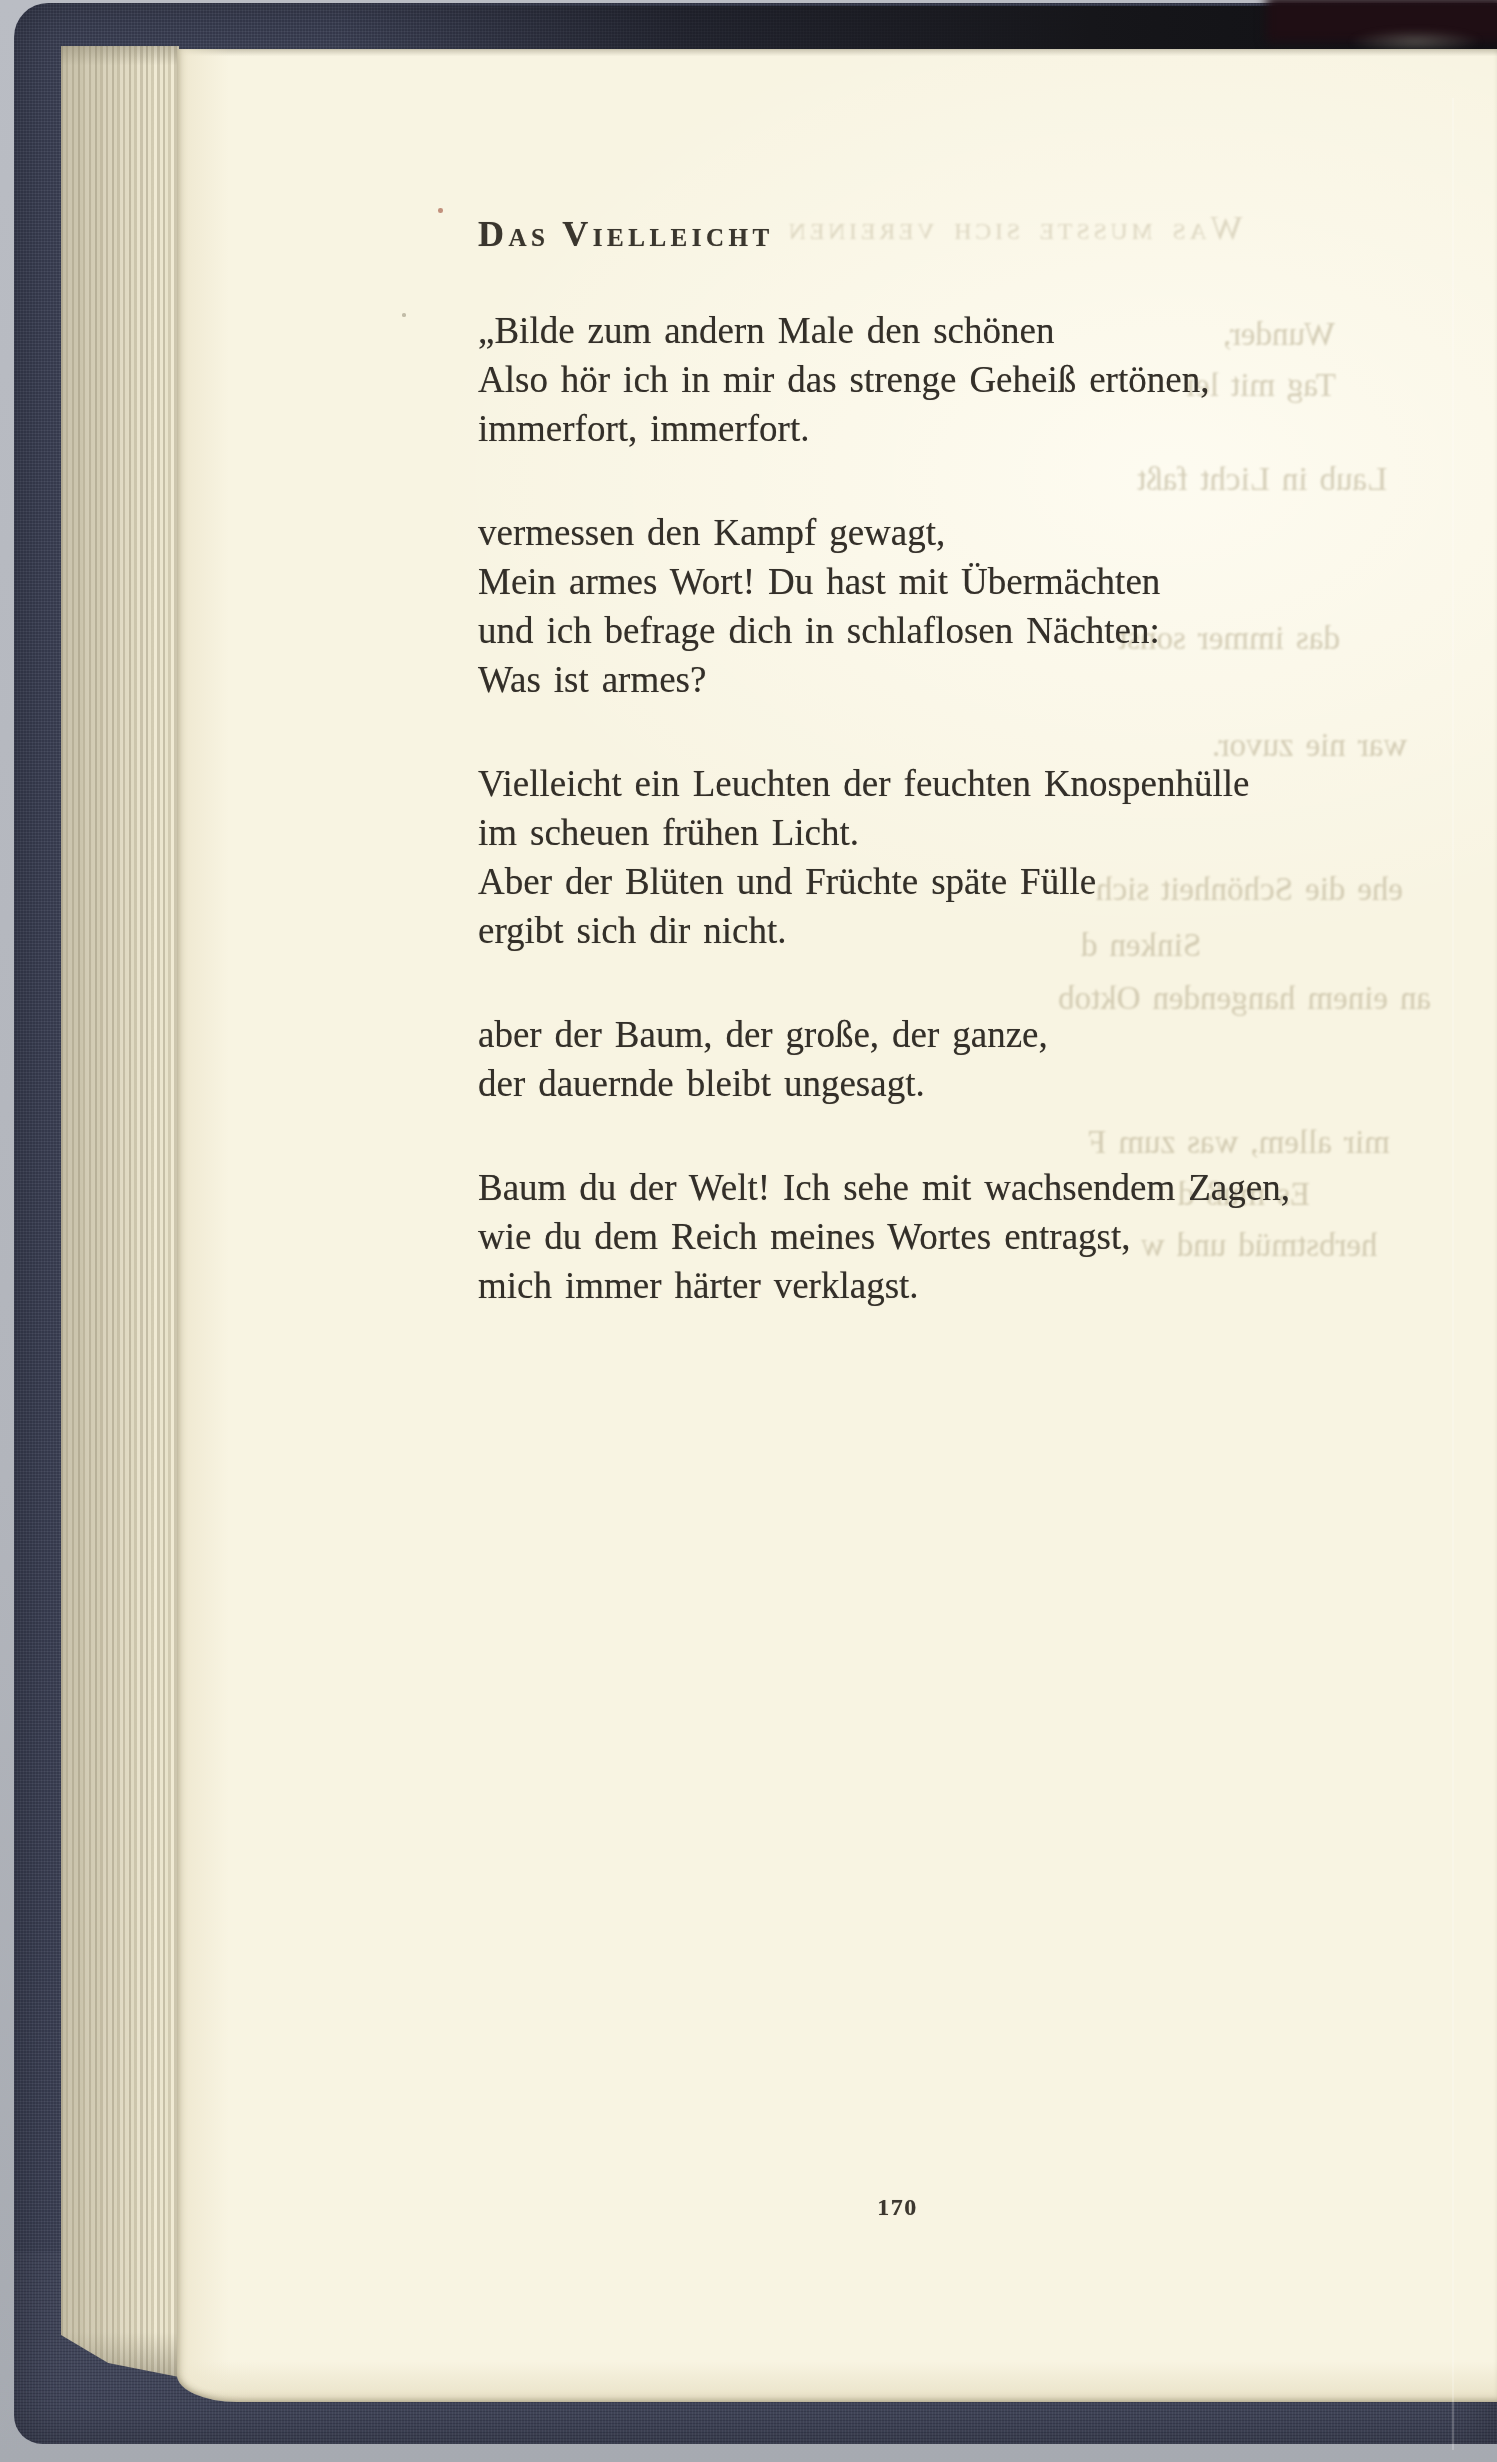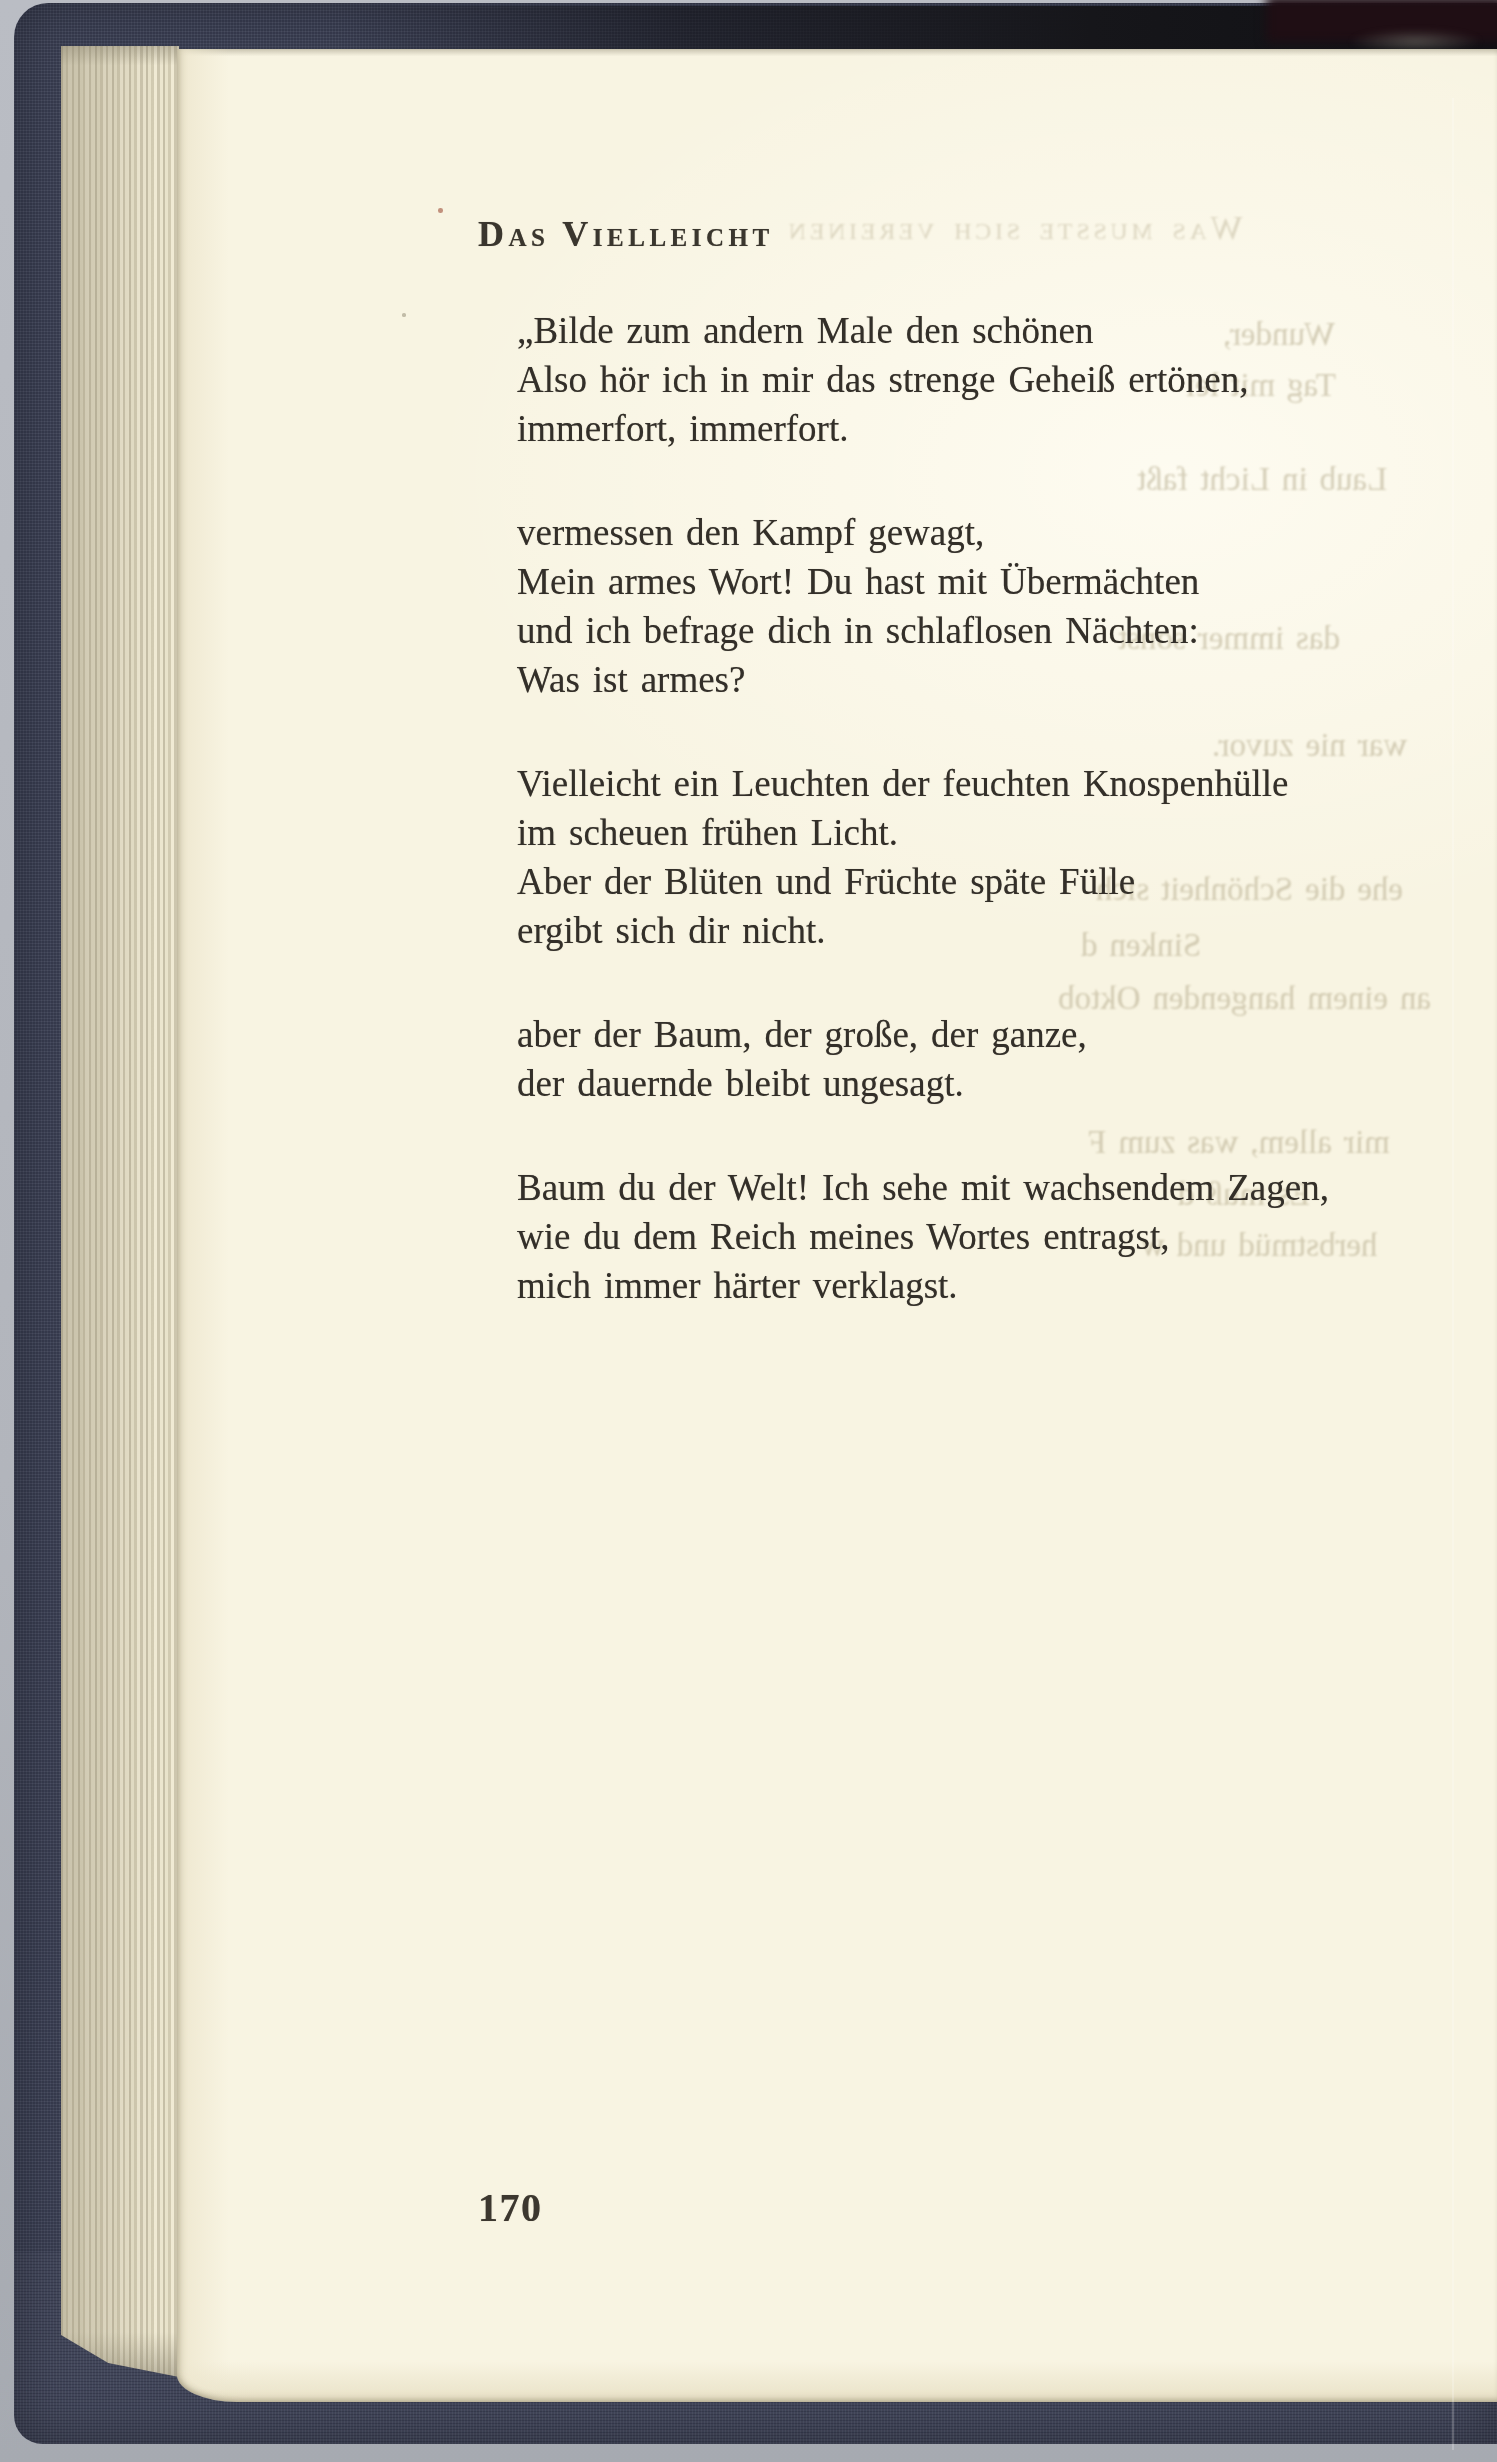--- a/index.html
+++ b/index.html
@@ -70,25 +70,24 @@
   .title{
     margin:0;font-variant:small-caps;letter-spacing:4.5px;
     font-weight:600;font-size:36px;line-height:49px;color:#3a362e;
     text-shadow:0 0 0.7px rgba(55,50,40,.55);
   }
   .poem{margin-top:47px;}
   .stanza + .stanza{margin-top:55px;}
   .line{
     font-size:37px;line-height:49px;white-space:nowrap;word-spacing:3.7px;
     text-shadow:0 0 0.7px rgba(55,50,40,.5);
-    margin-left:39px;
   }
   .page-number{
-    position:absolute;left:301px;top:2134px;width:839px;text-align:left;
-    font-size:40px;line-height:49px;font-weight:600;letter-spacing:1.5px;color:#3c372f;
+    position:absolute;left:301px;top:2134px;width:839px;text-align:center;
+    font-size:24px;line-height:49px;font-weight:600;letter-spacing:1.5px;color:#3c372f;
     text-shadow:0 0 0.7px rgba(55,50,40,.5);
   }
   
   .ghosts{position:absolute;inset:0;pointer-events:none;}
   .ghost{
     position:absolute;transform:scaleX(-1);
     color:var(--ghost,#b3a98a);opacity:.55;filter:blur(1px);
     font-size:33px;line-height:49px;white-space:nowrap;word-spacing:3.7px;
   }
   .ghost.caps{font-variant:small-caps;letter-spacing:3.7px;opacity:.42;font-size:34px;}

